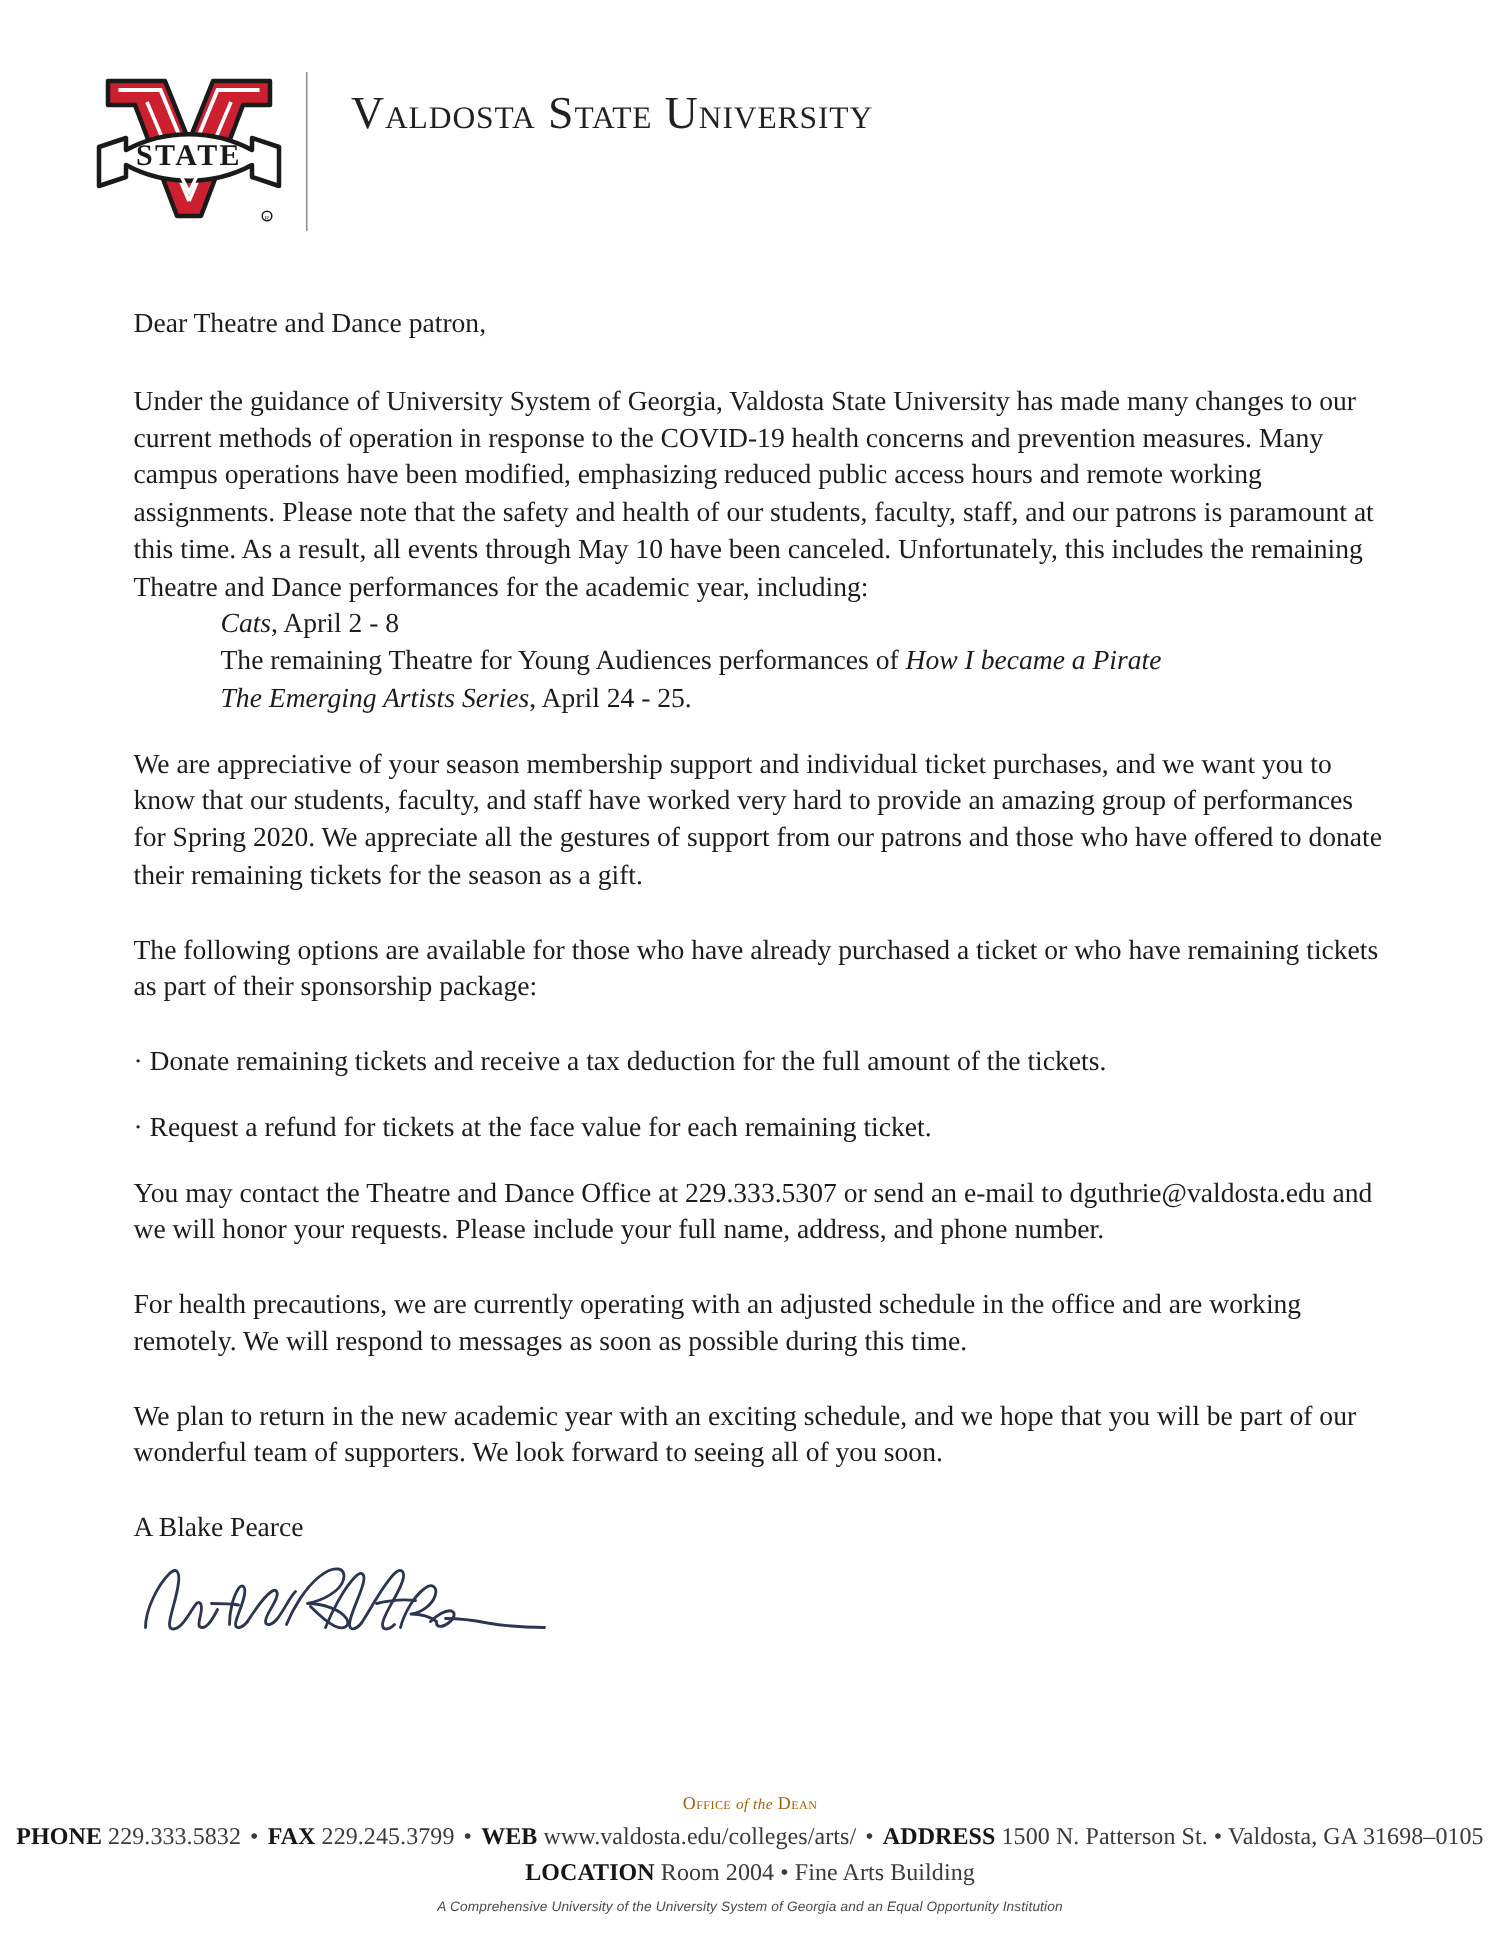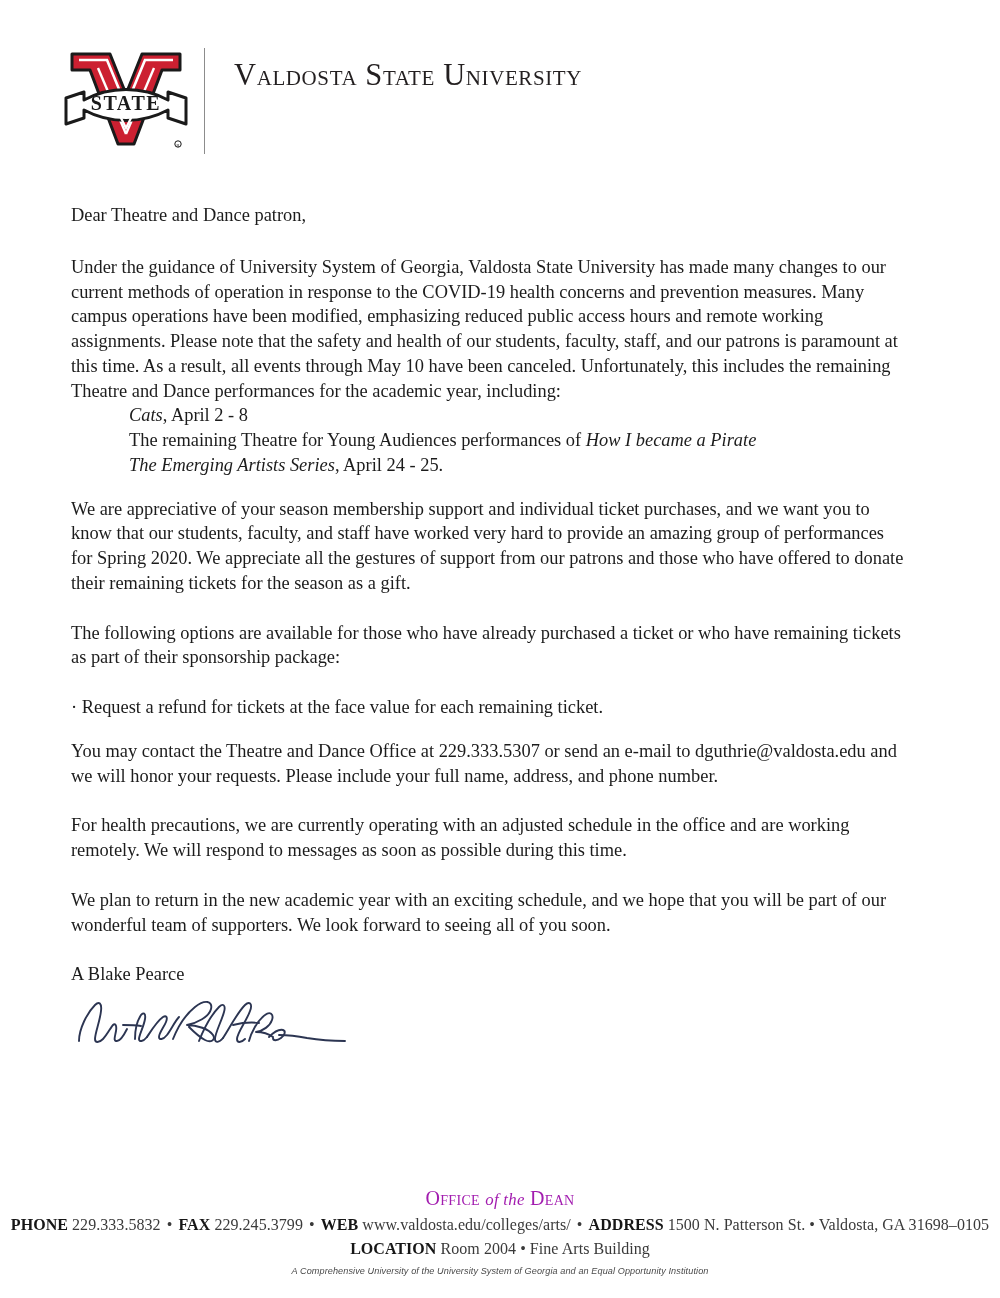--- a/index.html
+++ b/index.html
@@ -72,21 +72,21 @@
     font-variant: normal;
     text-transform: lowercase;
     font-size: 0.86em;
     letter-spacing: 0;
   }
 
   
   .letter {
     position: absolute;
     top: 203px;
-    left: 71px;
+    left: 89px;
     width: 838px;
     font-size: 18.4px;
     line-height: 1.345;
     color: #1c1c1c;
     text-align: left;
   }
   .letter p {
     margin: 0 0 19px 0;
   }
   .letter p.tight {
@@ -119,24 +119,24 @@
   .footer {
     position: absolute;
     left: 0;
     right: 0;
     bottom: 22px;
     text-align: center;
     color: #2b2b2b;
   }
   .footer-title {
     font-family: "Liberation Serif", "DejaVu Serif", serif;
-    font-size: 20px;
+    font-size: 12px;
     font-variant: small-caps;
     letter-spacing: 0.3px;
-    color: #a21caf;
+    color: #a16207;
     margin-bottom: 3px;
   }
   .footer-title .ital {
     font-style: italic;
     font-variant: normal;
     text-transform: lowercase;
     font-size: 0.84em;
   }
   .footer-line {
     font-family: Liberation Serif, serif;
@@ -203,20 +203,21 @@
   <div class="indent-block">
     <div><span></span><span class="em">Cats</span><span>, April 2 - 8</span></div>
     <div><span>The remaining Theatre for Young Audiences performances of </span><span class="em">How I became a Pirate</span><span></span></div>
     <div><span></span><span class="em">The Emerging Artists Series</span><span>, April 24 - 25.</span></div>
   </div>
 
   <p class="p-gap-large">We are appreciative of your season membership support and individual ticket purchases, and we want you to know that our students, faculty, and staff have worked very hard to provide an amazing group of performances for Spring 2020.  We appreciate all the gestures of support from our patrons and those who have offered to donate their remaining tickets for the season as a gift.</p>
 
   <p class="p-gap-large">The following options are available for those who have already purchased a ticket or who have remaining tickets as part of their sponsorship package:</p>
 
+  <p class="bullet-line">· Donate remaining tickets and receive a tax deduction for the full amount of the tickets.</p>
 
   <p class="bullet-line">· Request a refund for tickets at the face value for each remaining ticket.</p>
 
   <p class="p-gap-large">You may contact the Theatre and Dance Office at 229.333.5307 or send an e-mail to dguthrie@valdosta.edu and we will honor your requests. Please include your full name, address, and phone number.</p>
 
   <p class="p-gap-large">For health precautions, we are currently operating with an adjusted schedule in the office and are working remotely. We will respond to messages as soon as possible during this time.</p>
 
   <p class="p-gap-large">We plan to return in the new academic year with an exciting schedule, and we hope that you will be part of our wonderful team of supporters. We look forward to seeing all of you soon.</p>
 
 

